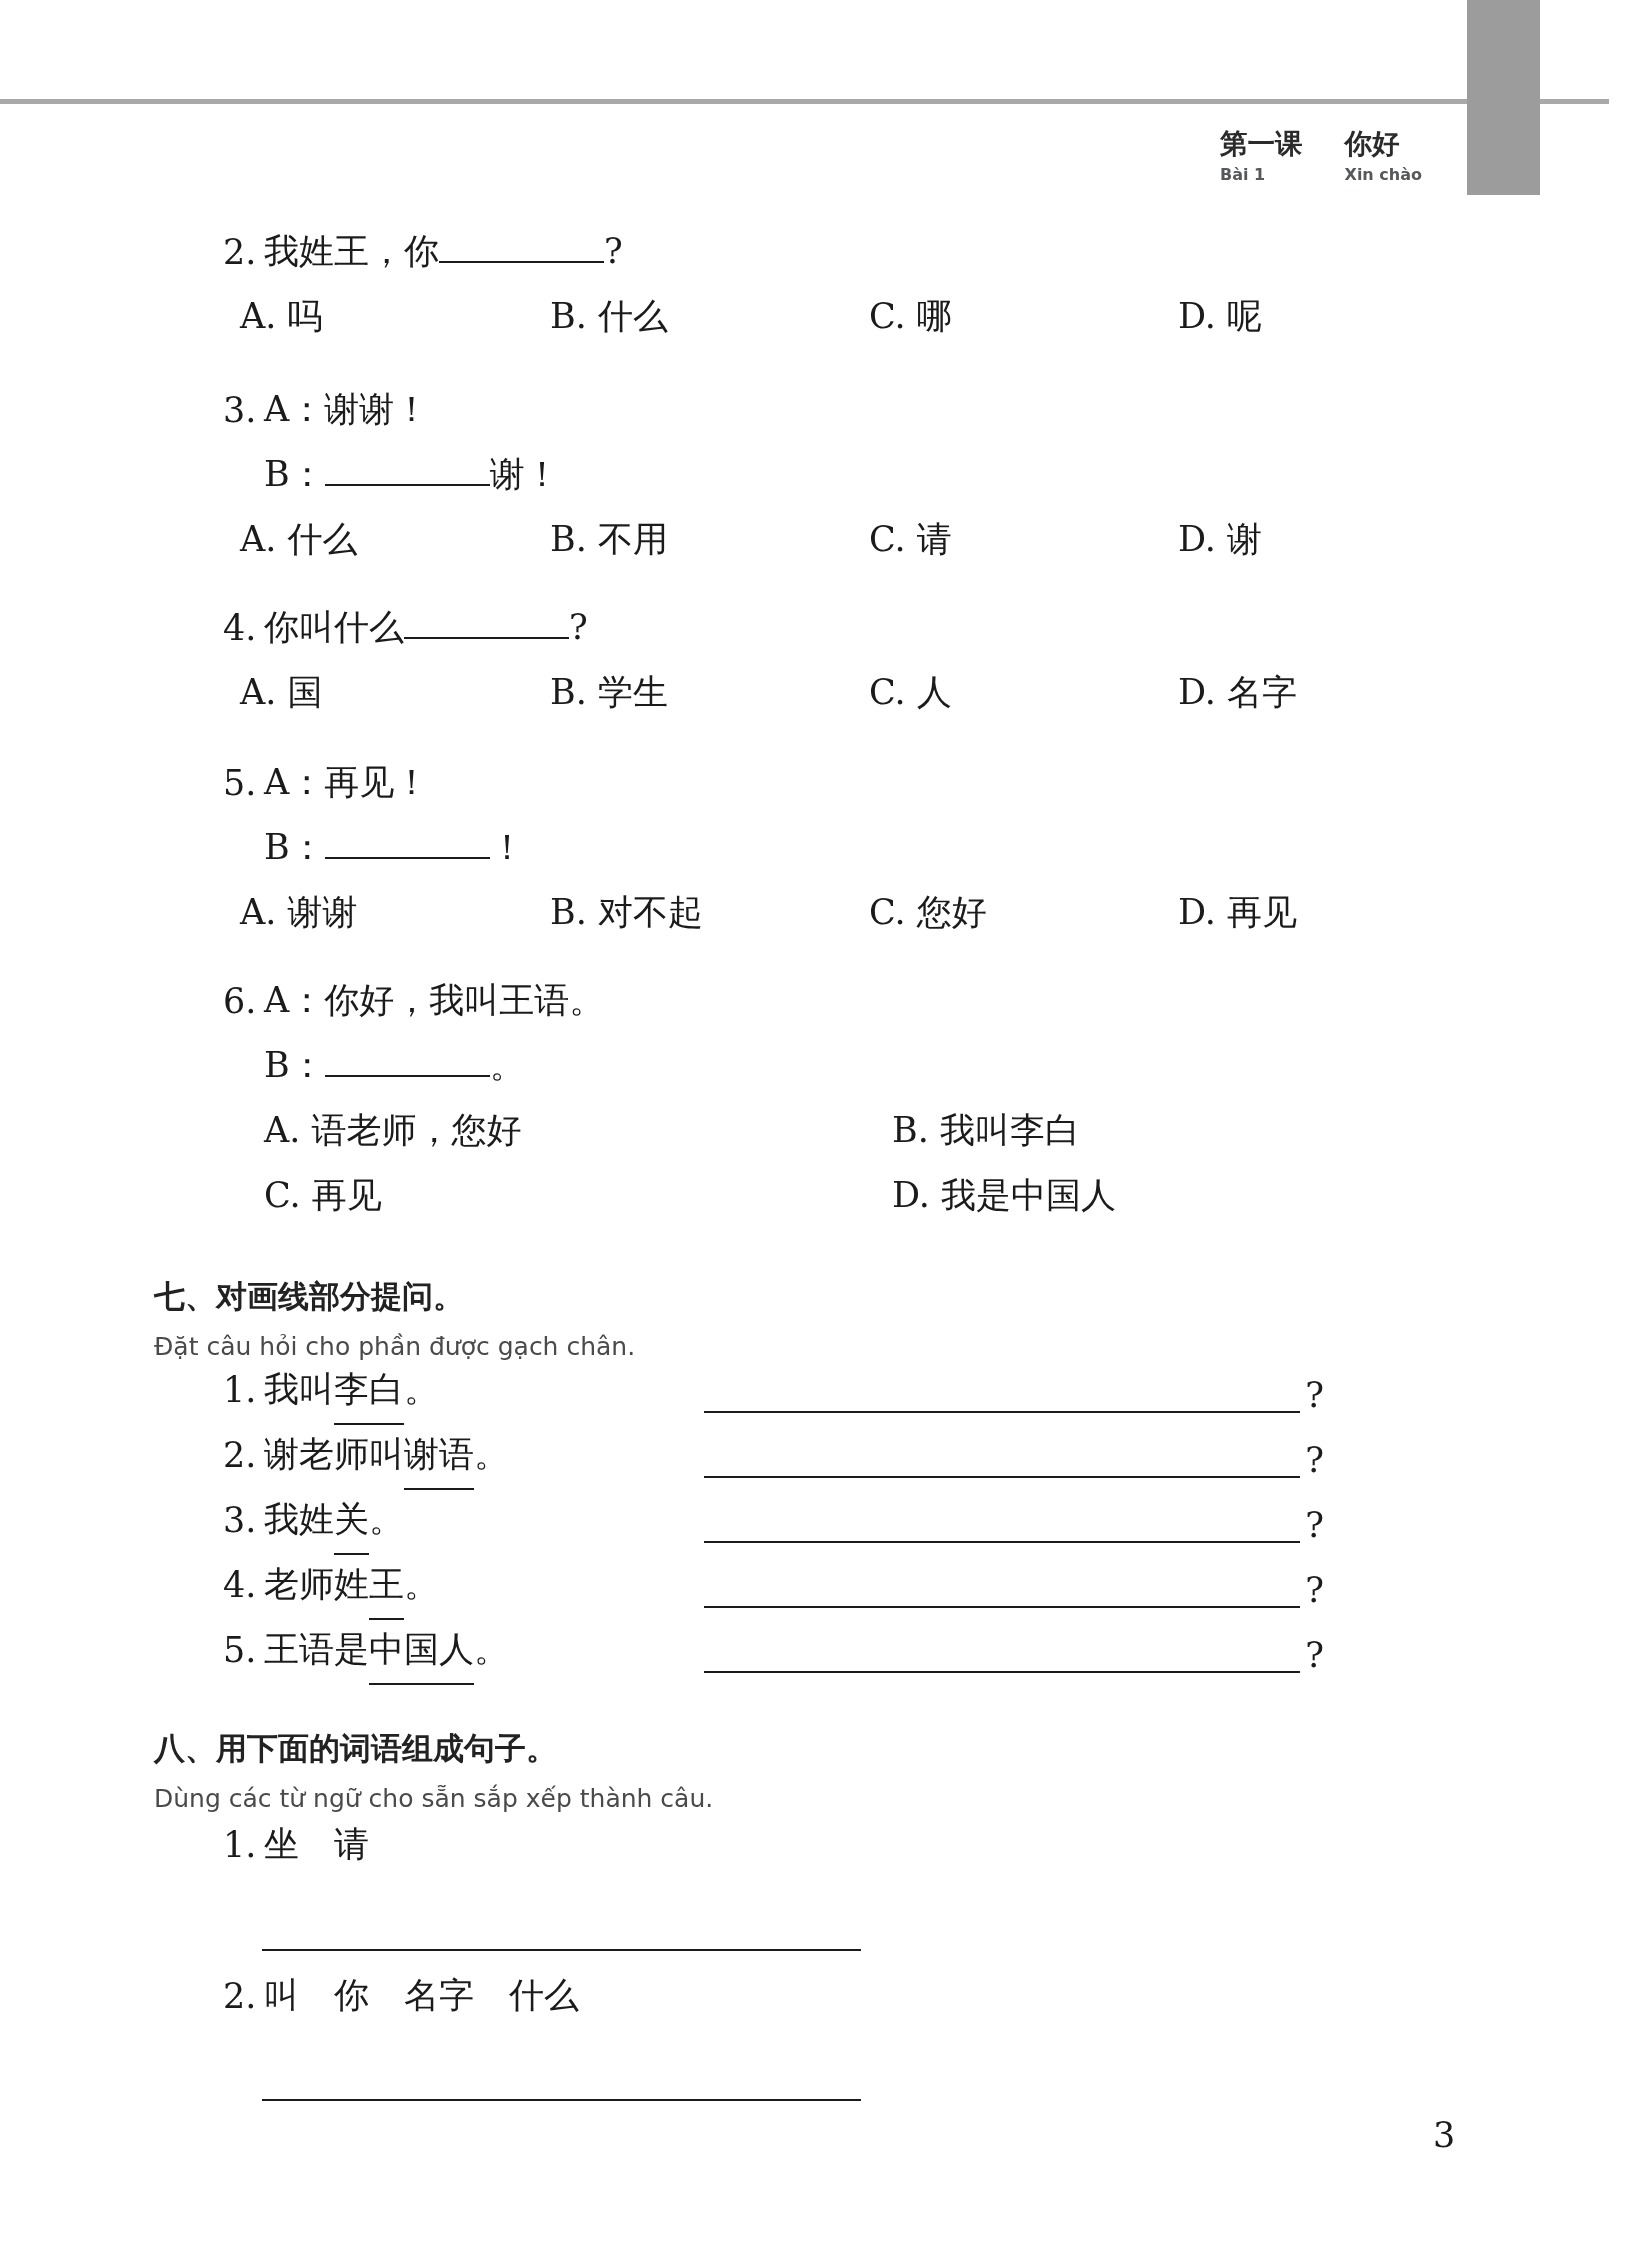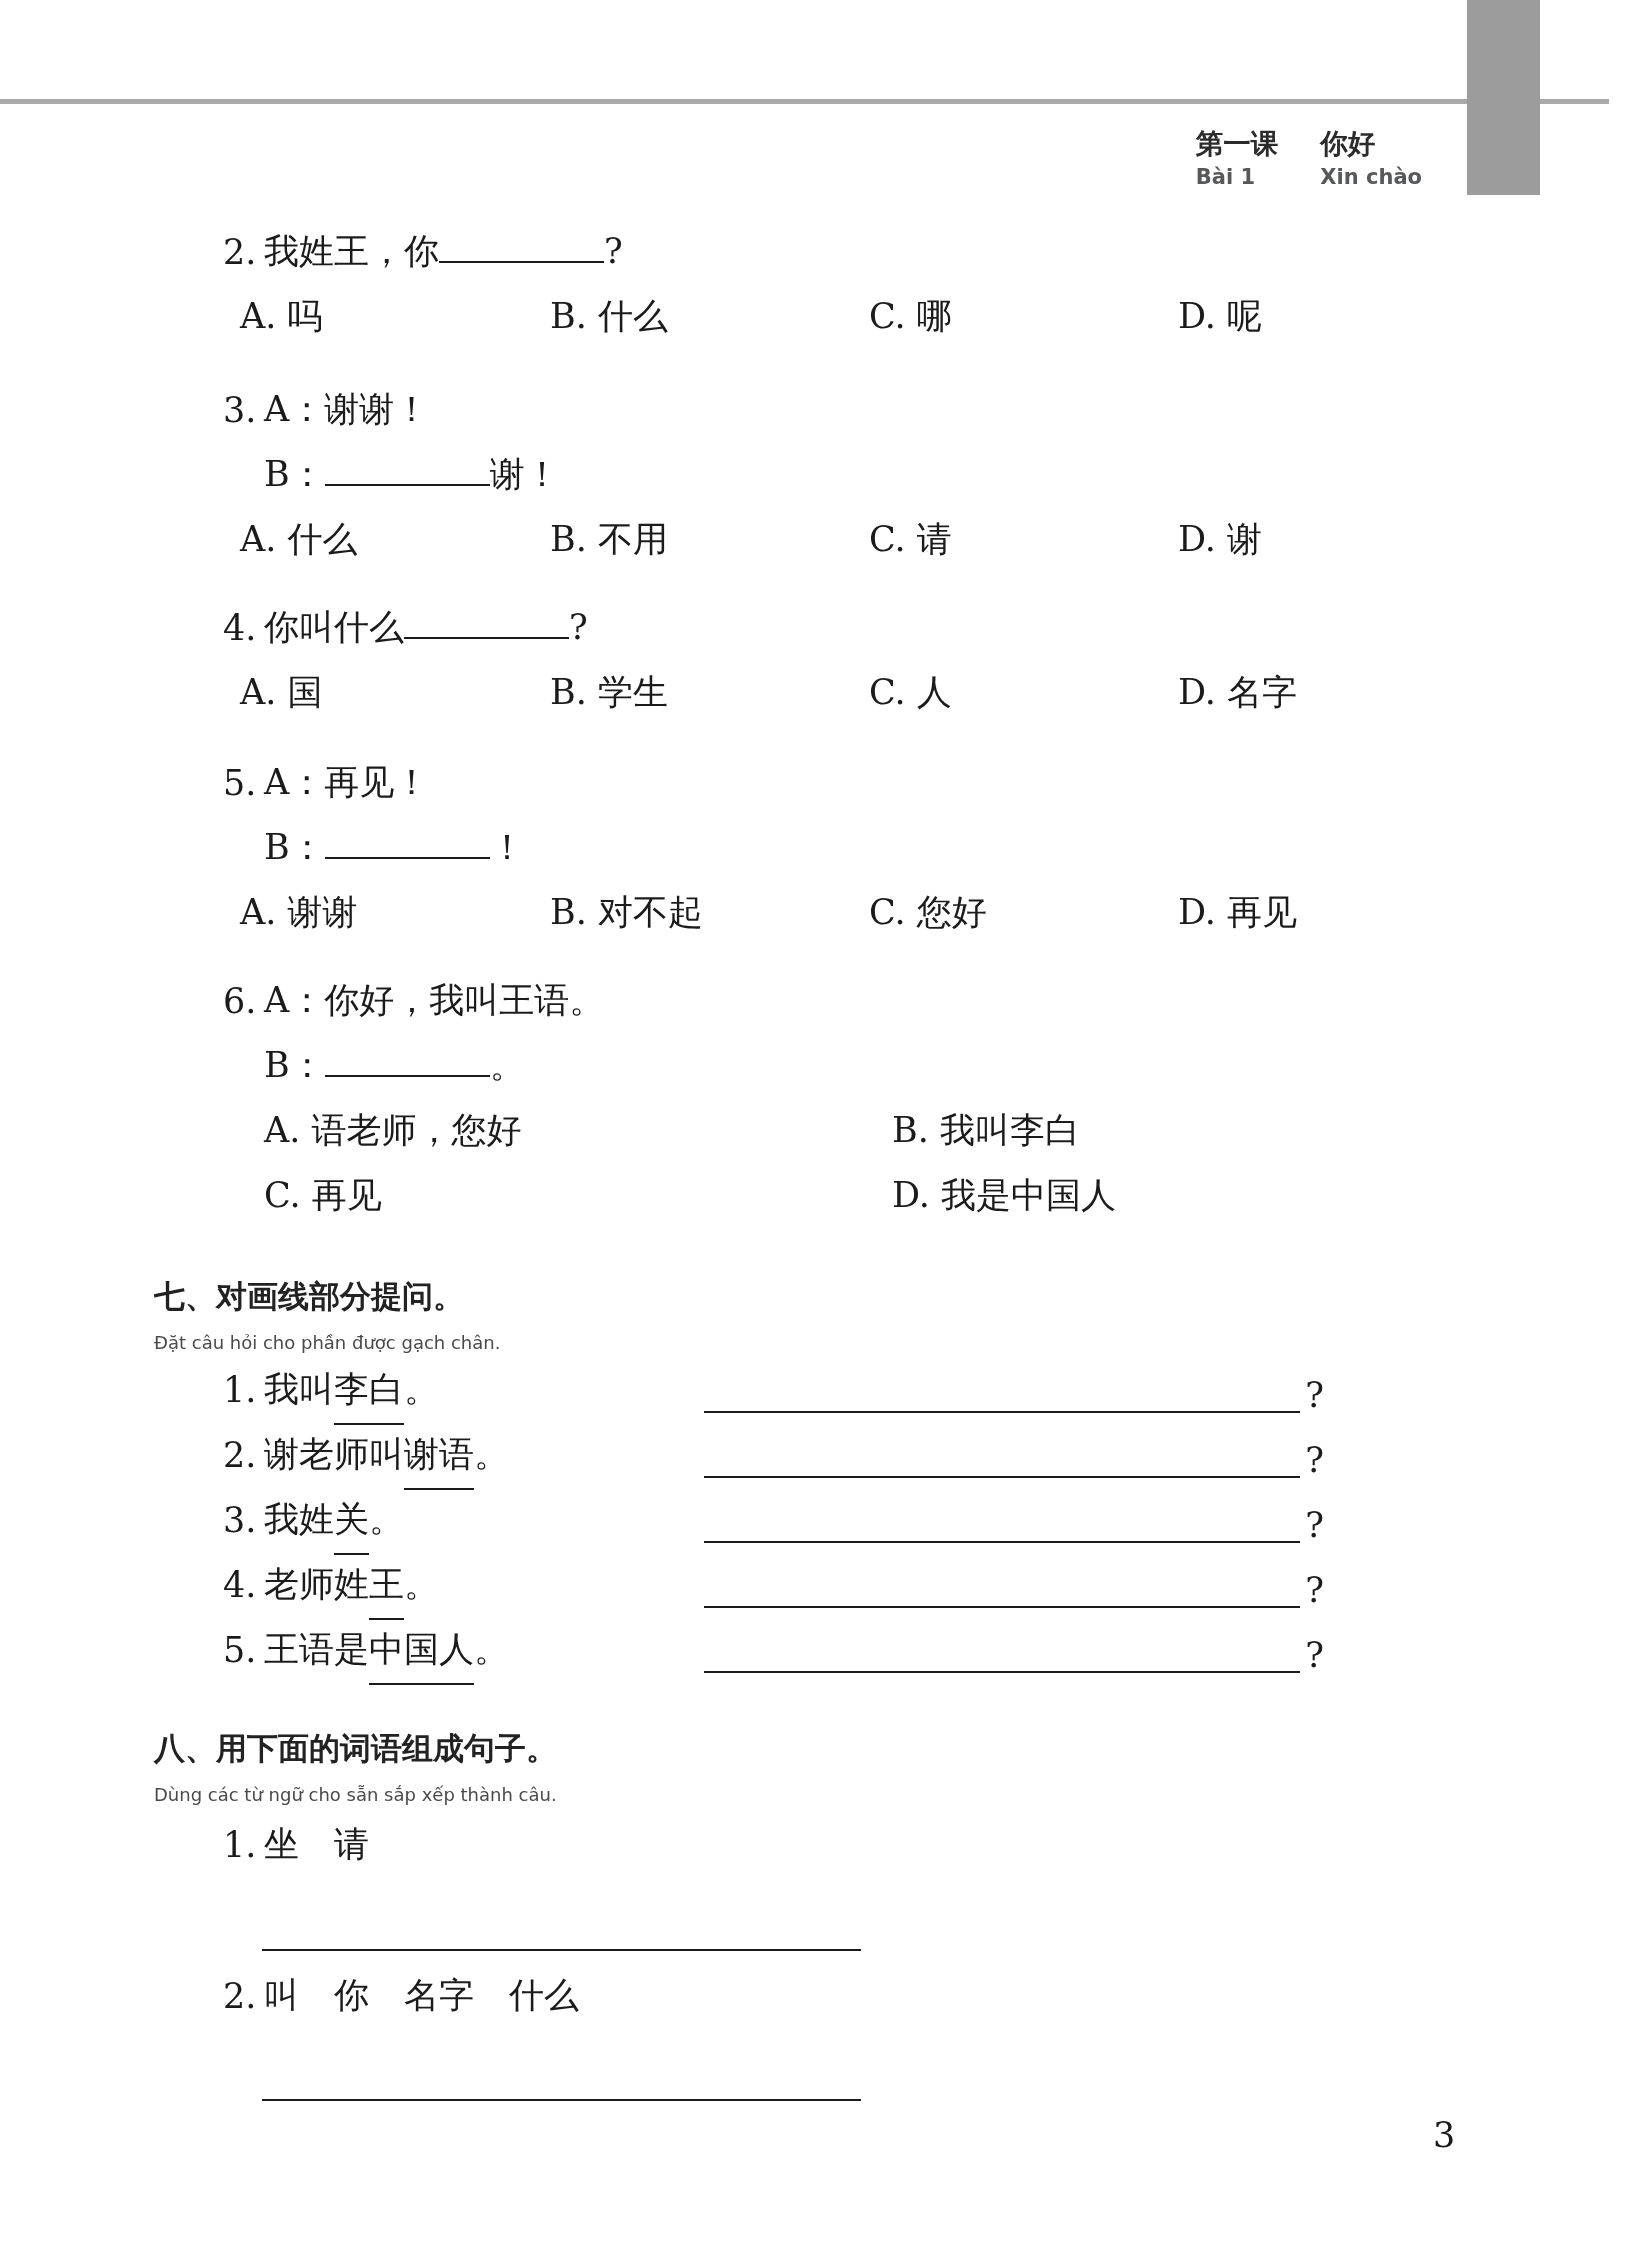--- a/index.html
+++ b/index.html
@@ -15,21 +15,21 @@
   
   .top-rule { position:absolute; top:99px; left:0; width:1609px; height:5.2px; background:#a9a9a9; }
   .corner-tab { position:absolute; top:0; right:107px; width:73px; height:195px; background:#9c9c9c; z-index:2; }
   .header {
     position:absolute; top:126px; right:225px;
     display:grid; grid-template-columns:auto auto; column-gap:42px; row-gap:2.6px;
     font-family:"DejaVu Sans","Liberation Sans",sans-serif; font-weight:bold;
     text-align:left;
   }
   .h-cn { font-size:27.5px; color:#2b2b2b; }
-  .h-vn { font-size:21px; color:#57585a; }
+  .h-vn { font-size:16px; color:#57585a; }
 
   
   .q { position:absolute; left:223px; right:79px; }
   #q2 { top:219px; }
   #q3 { top:377px; }
   #q4 { top:595px; }
   #q5 { top:750px; }
   #q6 { top:968px; }
 
   .qline { height:65px; display:flex; align-items:center; }
@@ -37,21 +37,21 @@
   .indent { margin-left:41px; }
   .opts4 { height:65px; margin-left:17px; display:grid; grid-template-columns:310px 319px 309px auto; align-items:center; }
   .opts2 { margin-left:41px; display:grid; grid-template-columns:628px auto; grid-auto-rows:65px; align-items:center; }
   .blank { display:inline-block; width:165px; height:25px; border-bottom:2px solid #1b1b1b; }
 
   
   .sec-head { position:absolute; left:154px; display:flex; align-items:baseline; gap:14.4px; height:55px;flex-direction:column; }
   #sec7-head { top:1276px; }
   #sec8-head { top:1728px; }
   .head-cn { font-family:"DejaVu Sans","Liberation Sans",sans-serif; font-weight:bold; font-size:31px; color:#222222; }
-  .head-vn { font-family:"DejaVu Sans","Liberation Sans",sans-serif; font-size:18px; color:#4a4a4a; }
+  .head-vn { font-family:"DejaVu Sans","Liberation Sans",sans-serif; font-size:25px; color:#4a4a4a; }
 
   
   #s7items { position:absolute; top:1357px; left:223px; right:79px; }
   .s7row { position:relative; height:65px; display:flex; align-items:center; }
   .u { border-bottom:2px solid #1b1b1b; padding-bottom:14px; }
   .s7ans { position:absolute; left:481px; bottom:9.2px; display:flex; align-items:flex-end; }
   .s7rule { display:inline-block; width:596px; height:0; border-bottom:2px solid #1b1b1b; }
   .qm { margin-left:5.2px; line-height:1; }
 
   

